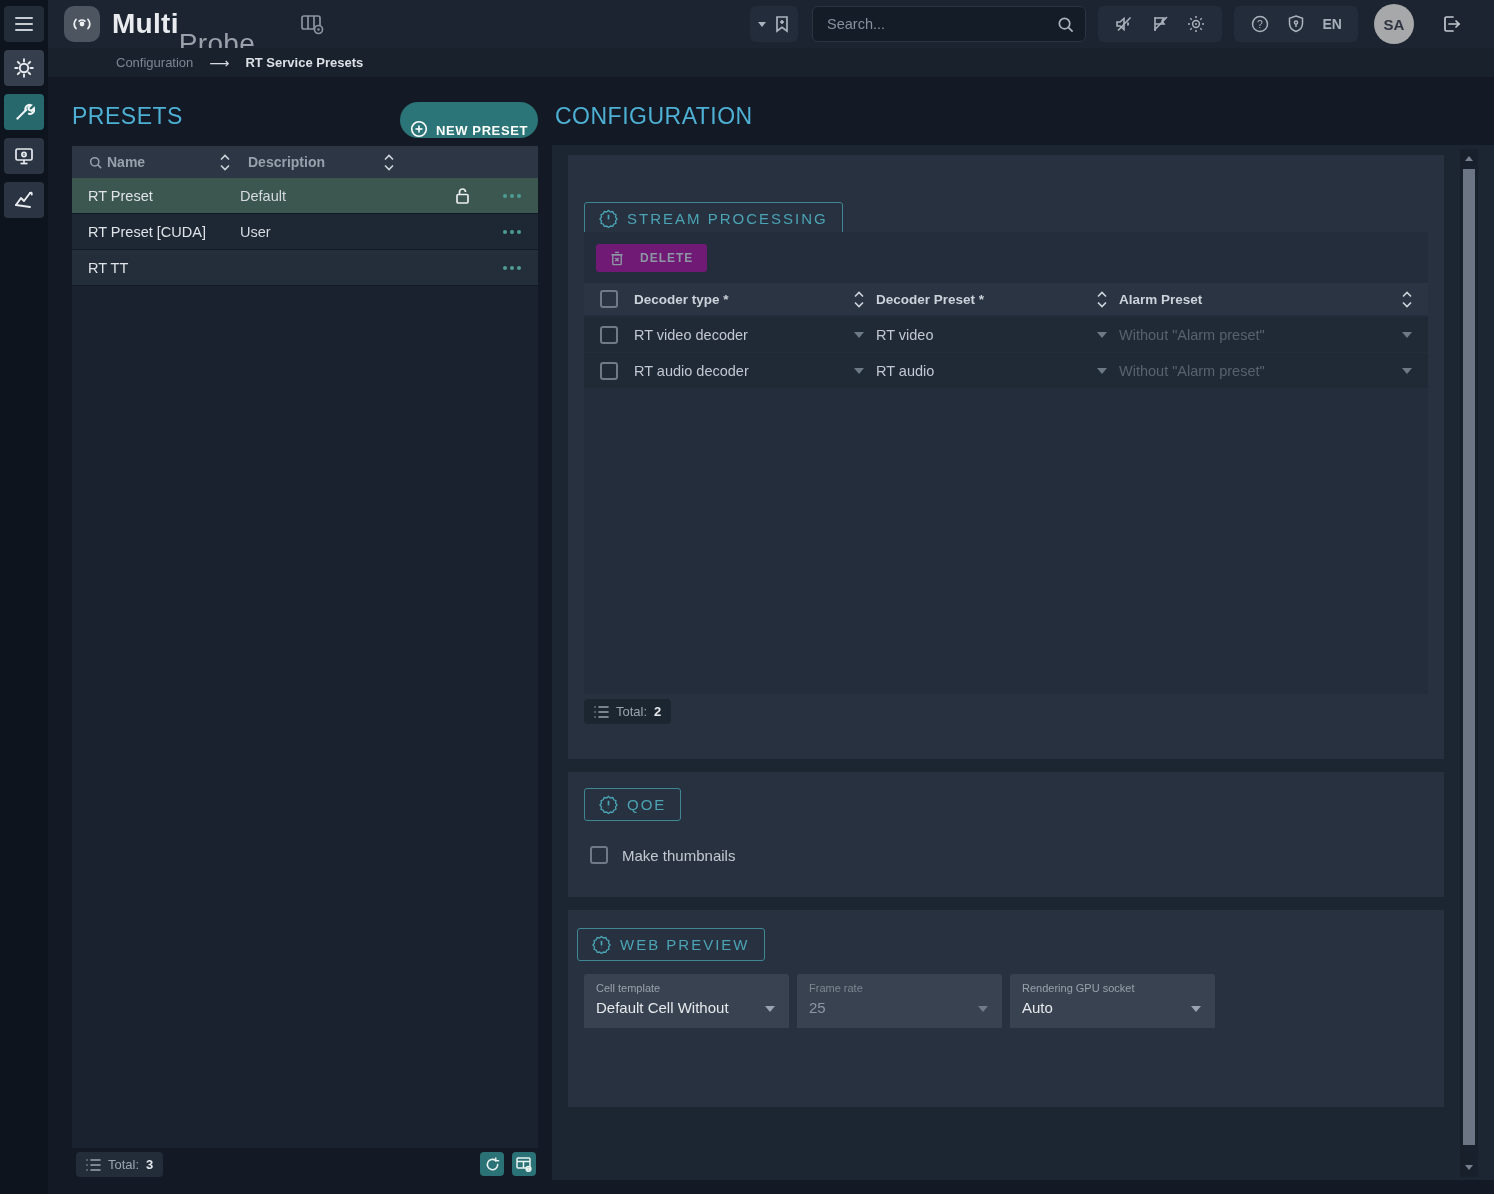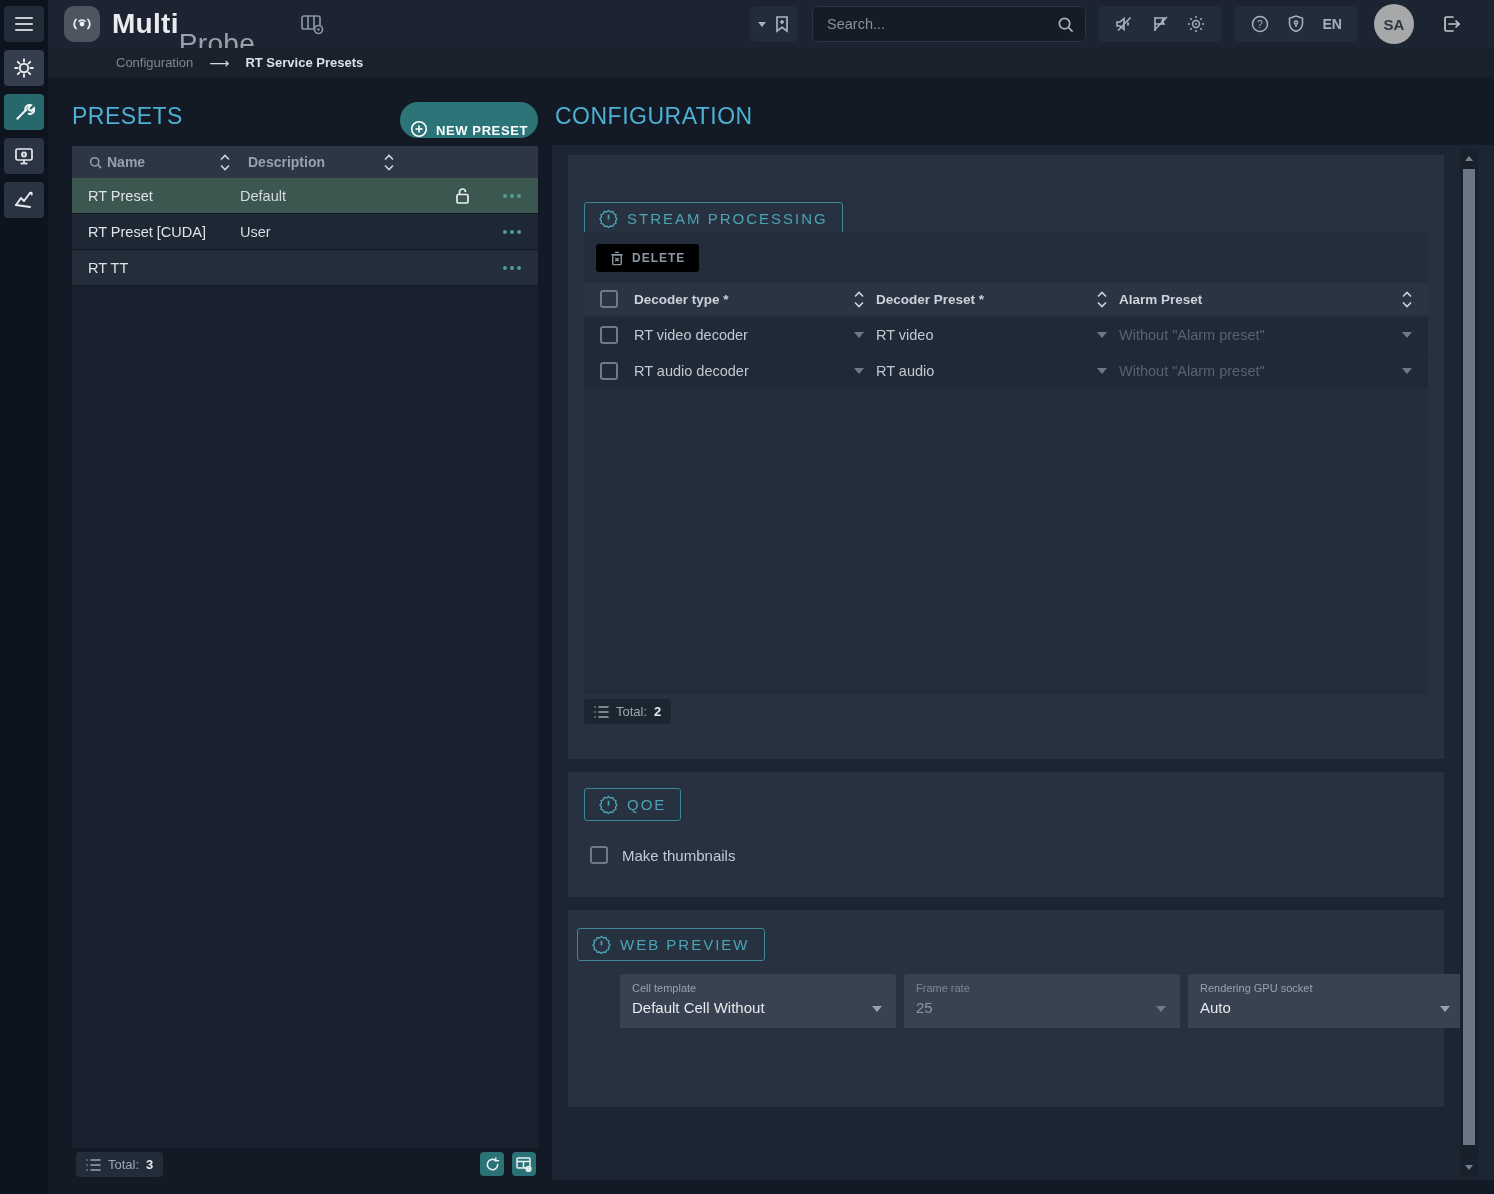--- a/index.html
+++ b/index.html
@@ -71,36 +71,36 @@
   .config-container { position:absolute; left:552px; top:145px; width:942px; height:1035px; background:#1c2632; }
   .card { position:absolute; left:16px; width:876px; background:#273140; }
   .card1 { top:10px; height:604px; }
   .card2 { top:627px; height:125px; }
   .card3 { top:765px; height:197px; }
   .section-label { position:absolute; display:flex; align-items:center; gap:9px; border:1px solid #3d8894; border-radius:3px; padding:6px 14px; color:#4ba4b4; font-size:15px; letter-spacing:2px; }
   .sl1 { left:16px; top:28px;margin-top:19px; }
   .sl2 { left:16px; top:16px; }
   .sl3 { left:9px; top:18px; }
   .inner-panel { position:absolute; left:16px; top:77px; width:844px; height:462px; background:#232d3b; }
-  .delete-btn { position:absolute; left:12px; top:12px; height:28px; background:#000000; border:none; border-radius:3px; color:#8d97a4; font-weight:bold; font-size:12px; letter-spacing:1px; display:flex; align-items:center; gap:8px; padding:0 14px; font-family:inherit; }
+  .delete-btn { position:absolute; left:12px; top:12px; height:28px; background:#701a75; border:none; border-radius:3px; color:#8d97a4; font-weight:bold; font-size:12px; letter-spacing:1px; display:flex; align-items:center; gap:16px; padding:0 14px; font-family:inherit; }
   .s-header { position:absolute; left:0; top:51px; width:100%; height:32px; background:#2a3443; display:flex; align-items:center; font-size:13.5px; font-weight:bold; color:#ccd2da; }
   .s-row { position:absolute; left:0; width:100%; height:35px; background:#202a37; display:flex; align-items:center; font-size:14.5px; color:#c2c8d1; }
   .s-row1 { top:85px; } .s-row2 { top:121px; }
   .cb-cell { width:50px; display:flex; justify-content:center; }
   .col-a { width:242px; display:flex; align-items:center; padding-right:12px; }
   .col-b { width:243px; display:flex; align-items:center; padding-right:12px; }
   .col-c { flex:1; display:flex; align-items:center; padding-right:16px; }
   .col-fill { flex:1; }
   .dim { color:#58626f; }
   .checkbox { width:18px; height:18px; border:2px solid #6f7987; border-radius:3px; background:transparent; }
   .dd-caret { width:0; height:0; border-left:5px solid transparent; border-right:5px solid transparent; border-top:6px solid #6e7988; }
   .chip-stream { left:16px; top:544px; position:absolute; }
   .qoe-check-row { position:absolute; left:22px; top:74px; display:flex; align-items:center; gap:14px; font-size:15px; color:#c3c9d1; }
 
-  .wp-grid { position:absolute; left:16px; top:64px; width:844px; display:grid; grid-template-columns:1fr 1fr 1fr; column-gap:8px; row-gap:10px;margin-left:36px; }
+  .wp-grid { position:absolute; left:16px; top:64px; width:844px; display:grid; grid-template-columns:1fr 1fr 1fr 1fr; column-gap:8px; row-gap:10px; }
   .field { height:54px; background:#394250; border-radius:3px 3px 0 0; padding:8px 12px 0 12px; position:relative; }
   .field .f-label { font-size:11px; color:#98a1ad; }
   .field .f-value { font-size:15px; color:#e6e9ec; margin-top:5px; }
   .field .dd-caret { position:absolute; right:14px; top:32px; border-top-color:#9aa3af; }
   .field.disabled .f-label { color:#7d8692; }
   .field.disabled .f-value { color:#8d96a2; }
   .field.disabled .dd-caret { border-top-color:#707a88; }
 
   
   .scrollbar { position:absolute; left:908px; top:4px; width:18px; height:1028px; background:#18202b; }

